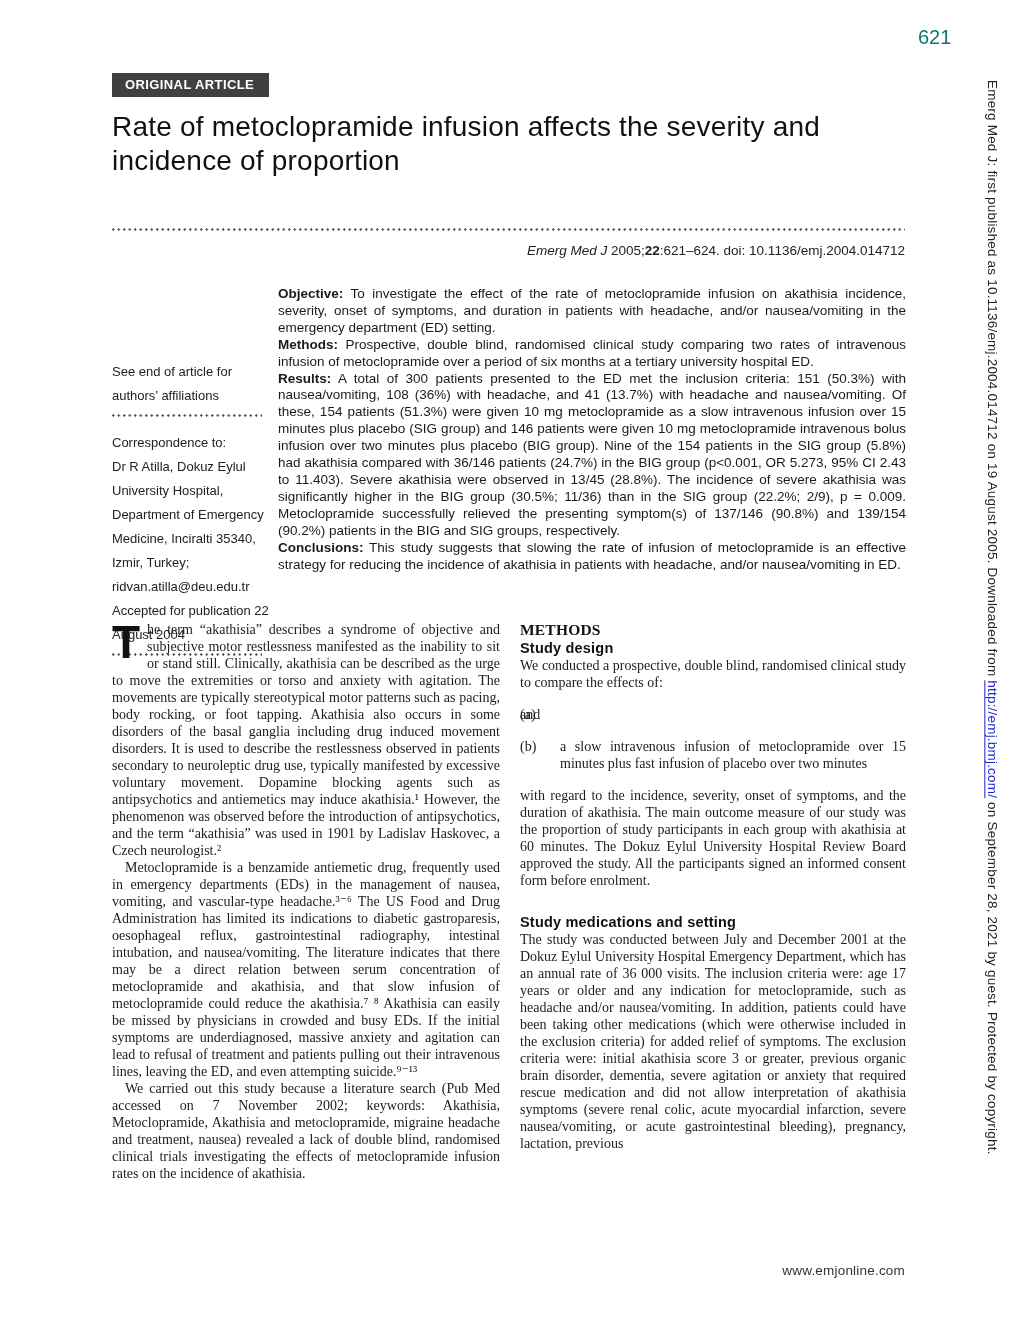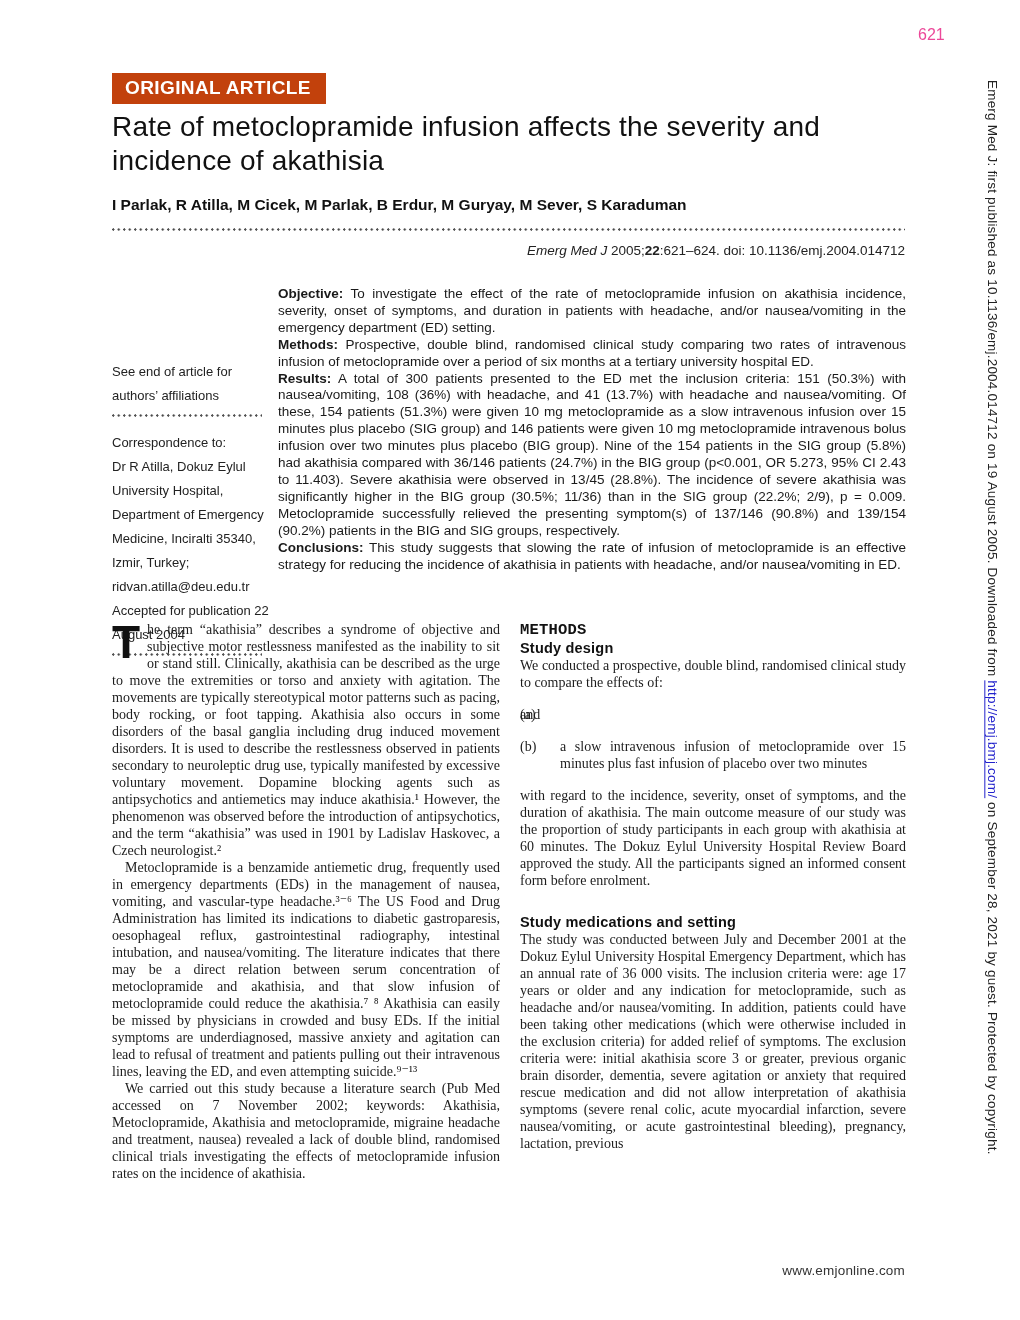--- a/index.html
+++ b/index.html
@@ -3,33 +3,33 @@
 <meta charset="utf-8">
 <style>
   html,body{margin:0;padding:0;background:#ffffff;}
   .page{
     position:relative;width:1020px;height:1320px;background:#fff;overflow:hidden;
     color:#1a1a1a;
     font-family:"Liberation Sans","DejaVu Sans",sans-serif;
   }
   .serif{font-family:"Liberation Serif","DejaVu Serif",serif;}
 
-  .page-number{position:absolute;left:918px;top:26px;font-size:16px;color:#ec4899;}
+  .page-number{position:absolute;left:918px;top:26px;font-size:20px;color:#0f766e;}
 
   
   .vstrip{
     position:absolute;left:974px;top:80px;height:1190px;width:26px;
     writing-mode:vertical-rl;font-size:13.5px;color:#222;letter-spacing:.2px;
     white-space:nowrap;
   }
   .vstrip a{color:#2222cc;text-decoration:underline;cursor:pointer;}
 
   .badge{
-    position:absolute;left:112px;top:73px;background:#c2410c;color:#fff;
-    font-weight:700;font-size:19px;letter-spacing:.4px;padding:4px 15px 5px 13px;
+    position:absolute;left:112px;top:73px;background:#404040;color:#fff;
+    font-weight:700;font-size:13px;letter-spacing:.4px;padding:4px 15px 5px 13px;
   }
   .title{
     position:absolute;left:112px;top:110px;width:770px;
     font-size:28px;font-weight:400;line-height:34px;color:#111;letter-spacing:.2px;
   }
   .authors{
     position:absolute;left:112px;top:196px;width:780px;
     font-size:15.5px;font-weight:700;color:#111;
   }
   .dots{
@@ -64,21 +64,21 @@
     text-align:justify;color:#1c1c1c;}
   .col-left{left:112px;width:388px;}
   .col-right{left:520px;width:386px;}
   .col p{margin:0;}
   .col p.indent{text-indent:13px;}
   .dropcap{
     float:left;font-family:"Liberation Sans","DejaVu Sans",sans-serif;
     font-weight:700;font-size:46px;line-height:38px;padding:2px 7px 0 0;color:#111;
   }
   .h-main{
-    font-family:Liberation Mono, monospace;
+    font-family:Liberation Serif, serif;
     font-weight:700;font-size:15.5px;line-height:18px;margin:0;color:#111;
     text-align:left;letter-spacing:.2px;
   }
   .h-sub{
     font-family:"Liberation Sans","DejaVu Sans",sans-serif;
     font-weight:700;font-size:14.5px;line-height:18px;margin:0;color:#111;
     text-align:left;letter-spacing:.2px;
   }
   .list-item{position:relative;padding-left:40px;margin:15px 0;}
   .list-label{position:absolute;left:0;top:0;}
@@ -94,23 +94,22 @@
 <body>
 
 <div class="page">
 
   <div class="page-number">621</div>
 
   <div class="vstrip"><span>Emerg Med J: first published as 10.1136/emj.2004.014712 on 19 August 2005. Downloaded from </span><a>http://emj.bmj.com/</a><span> on September 28, 2021 by guest. Protected by copyright.</span></div>
 
   <div class="badge">ORIGINAL ARTICLE</div>
 
-  <h1 class="title" style="margin:0;">Rate of metoclopramide infusion affects the severity and incidence of akathisia</h1>
+  <h1 class="title" style="margin:0;">Rate of metoclopramide infusion affects the severity and incidence of proportion</h1>
 
-  <div class="authors">I Parlak, R Atilla, M Cicek, M Parlak, B Erdur, M Guryay, M Sever, S Karaduman</div>
 
   <div class="dots rule-top"></div>
 
   <div class="citation"><span class="j">Emerg Med J</span><span> 2005;</span><span class="vol">22</span><span>:621–624. doi: 10.1136/emj.2004.014712</span></div>
 
   <div class="margin-notes">
     <p class="mn-block">See end of article for authors’ affiliations</p>
     <div class="dots"></div>
     <p>Correspondence to:</p>
     <p>Dr R Atilla, Dokuz Eylul University Hospital, Department of Emergency Medicine, Inciralti 35340, Izmir, Turkey;</p>

